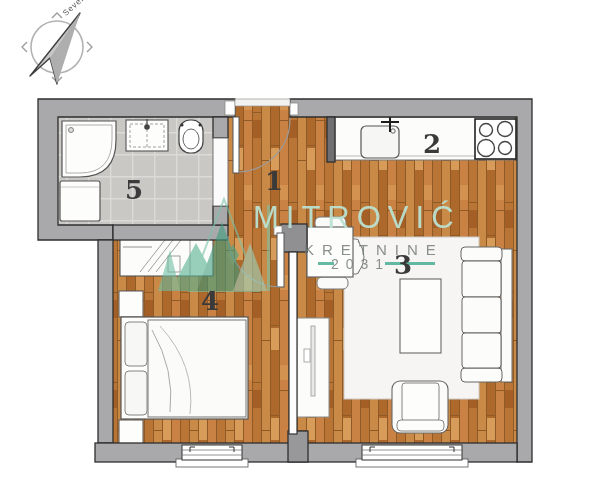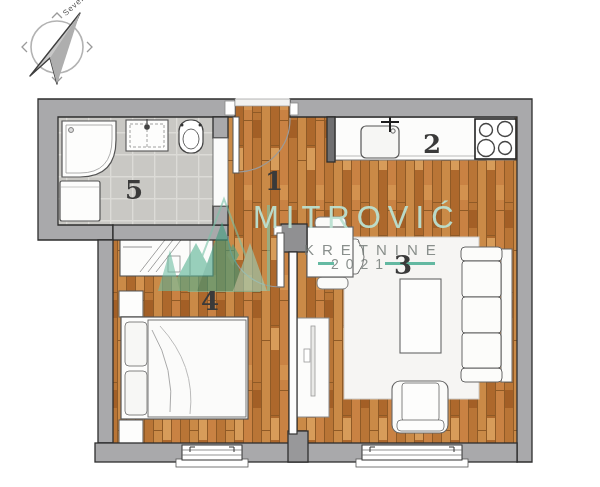--- a/index.html
+++ b/index.html
@@ -208,21 +208,21 @@
     <polygon points="222,222 247,291 197,291" fill="#3f9c7d"></polygon>
     <polygon points="250,243 267,291 233,291" fill="#9bd3bd"></polygon>
     <polygon points="170,250 180,291 158,291" fill="#6fbfa3"></polygon>
     <rect x="267" y="205" width="3" height="86" fill="#79c3a8"></rect>
     <path d="M233,244 L239,255 L233,266 L227,255 Z" fill="#45a488"></path>
   </g>
 </svg>
 
 <div class="wm-brand">MITROVIĆ</div>
 <div class="wm-line2">KRETNINE</div>
-<div class="wm-year">2021</div>
+<div class="wm-year">2031</div>
 <div class="wm-dash left"></div>
 <div class="wm-dash right"></div>
 
 <div class="room-label" style="left:274px;top:181px">1</div>
 <div class="room-label" style="left:432px;top:144px">2</div>
 <div class="room-label" style="left:403px;top:265px">3</div>
 <div class="room-label" style="left:210px;top:301px">4</div>
 <div class="room-label" style="left:134px;top:190px">5</div>
 
 <div class="sever">Sever</div>

